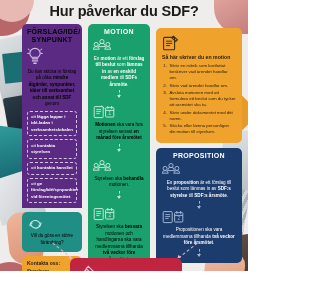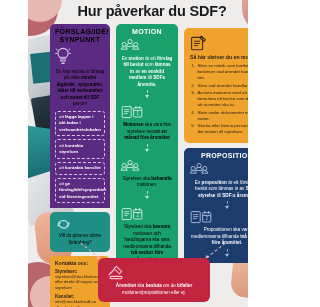--- a/index.html
+++ b/index.html
@@ -4,24 +4,23 @@
 <style>
   * { box-sizing: border-box; margin: 0; padding: 0; }
   html, body {
     width: 248px; height: 307px;
     font-family: "Liberation Sans", sans-serif;
     overflow: hidden;
     background: #ffffff;
   }
   #page {
     position: relative;
-    width: 248px; height: 307px;
+    width: 248px; height: 271px;
     background: #f2f0ef;
     overflow: hidden;
-    margin-left: 28px;
   }
 
   
   .bg { position: absolute; inset: 0; overflow: hidden; }
   .bg-base { position:absolute; inset:0; background:#efedec; }
   .blob {
     position: absolute; border-radius: 50%;
   }
   .b1 { left:-26px; top:-16px; width:56px; height:52px; background:#b9666b; }
   .b2 { left:-10px; top:-22px; width:44px; height:44px; background:#e8b9b3; }

